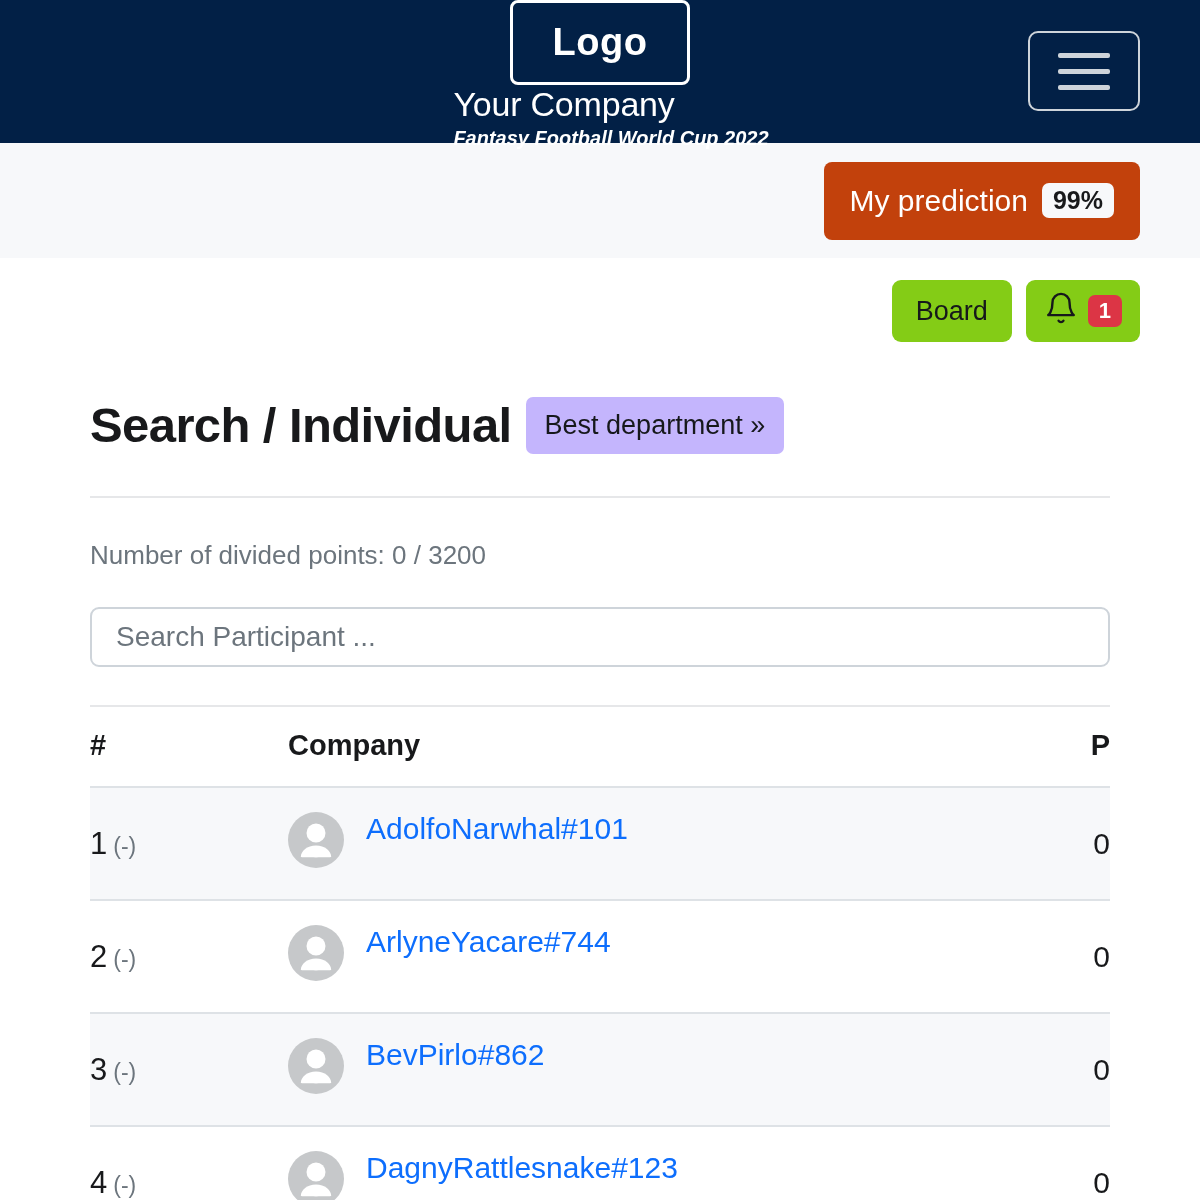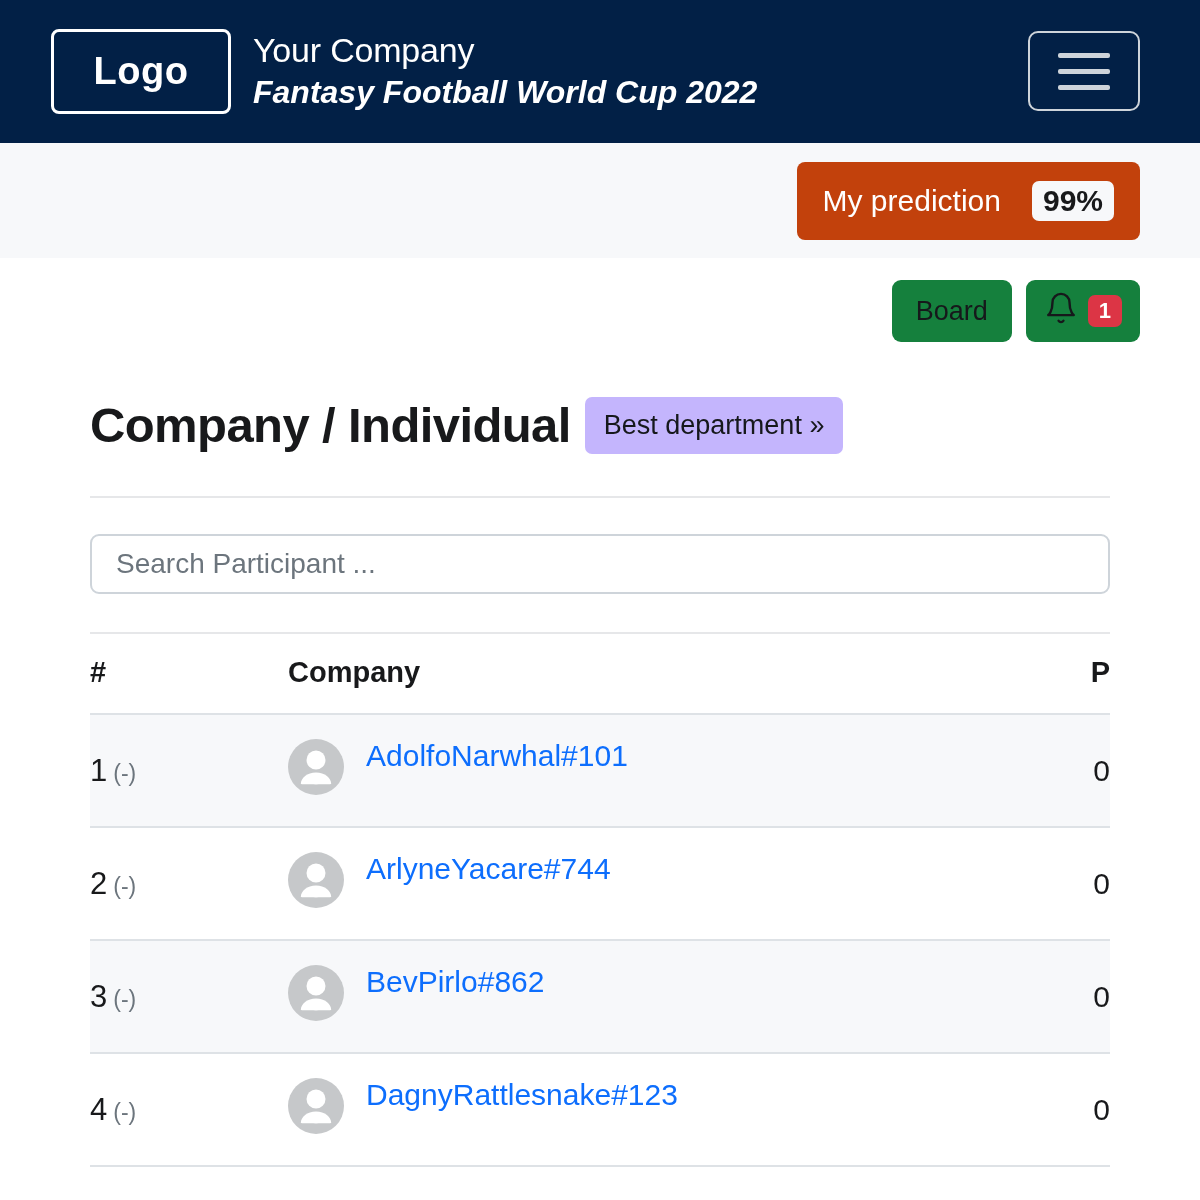--- a/index.html
+++ b/index.html
@@ -12,22 +12,23 @@
     font-family: "Liberation Sans", sans-serif;
     -webkit-font-smoothing: antialiased;
   }
 
   
   .topbar {
     height: 143px;
     background: #022046;
     display: flex;
     align-items: center;
-    padding: 0 51px;
+    padding: 0 80px;
     position: relative;
+    flex-direction: column;
   }
 
   .logo-box {
     width: 180px;
     height: 85px;
     border: 3px solid #ffffff;
     border-radius: 8px;
     display: flex;
     align-items: center;
     justify-content: center;
@@ -48,21 +49,21 @@
   }
   .brand-name {
     color: #ffffff;
     font-size: 34px;
     font-weight: 400;
     line-height: 1.12;
     letter-spacing: -0.2px;
   }
   .brand-sub {
     color: #ffffff;
-    font-size: 32px;
+    font-size: 20px;
     font-style: italic;
     font-weight: bold;
     line-height: 1.25;
     margin-top: 3px;
   }
 
   .hamburger {
     position: absolute;
     right: 60px;
     top: 31px;
@@ -106,38 +107,37 @@
     align-items: center;
     gap: 14px;
     font-size: 30px;
     cursor: pointer;
     font-family: inherit;
   }
   .prediction-pct {
     background: #f7f8fa;
     color: #18191b;
     font-weight: bold;
-    font-size: 30px;
+    font-size: 25px;
     border-radius: 7px;
     padding: 5px 11px;
     line-height: 1;
-    margin-left: 17px;
   }
 
   
   .subbar {
     padding: 22px 60px 0 60px;
     display: flex;
     justify-content: flex-end;
     align-items: center;
     gap: 14px;
     background: #ffffff;
   }
   .chip {
-    background: #15803d;
+    background: #84cc16;
     border: none;
     border-radius: 9px;
     height: 62px;
     display: flex;
     align-items: center;
     justify-content: center;
     padding: 0 24px;
     font-size: 27px;
     color: #16181b;
     cursor: pointer;
@@ -289,26 +289,27 @@
         <path d="M13.73 21a2 2 0 0 1-3.46 0"></path>
       </svg>
     </span>
     <span class="bell-badge">1</span>
   </button>
 </div>
 
 <div class="content">
 
   <div class="title-row">
-    <h1 class="page-title">Company / Individual</h1>
+    <h1 class="page-title">Search / Individual</h1>
     <button class="dept-chip">Best department »</button>
   </div>
 
   <div class="divider"></div>
 
+  <div class="points-text">Number of divided points: 0 / 3200</div>
 
   <input class="search-input" type="text" placeholder="Search Participant ..." style="">
 
   <table class="rank-table">
     <thead>
       <tr>
         <th class="col-rank">#</th>
         <th class="col-nick">Company</th>
         <th class="col-pts">P</th>
       </tr>

